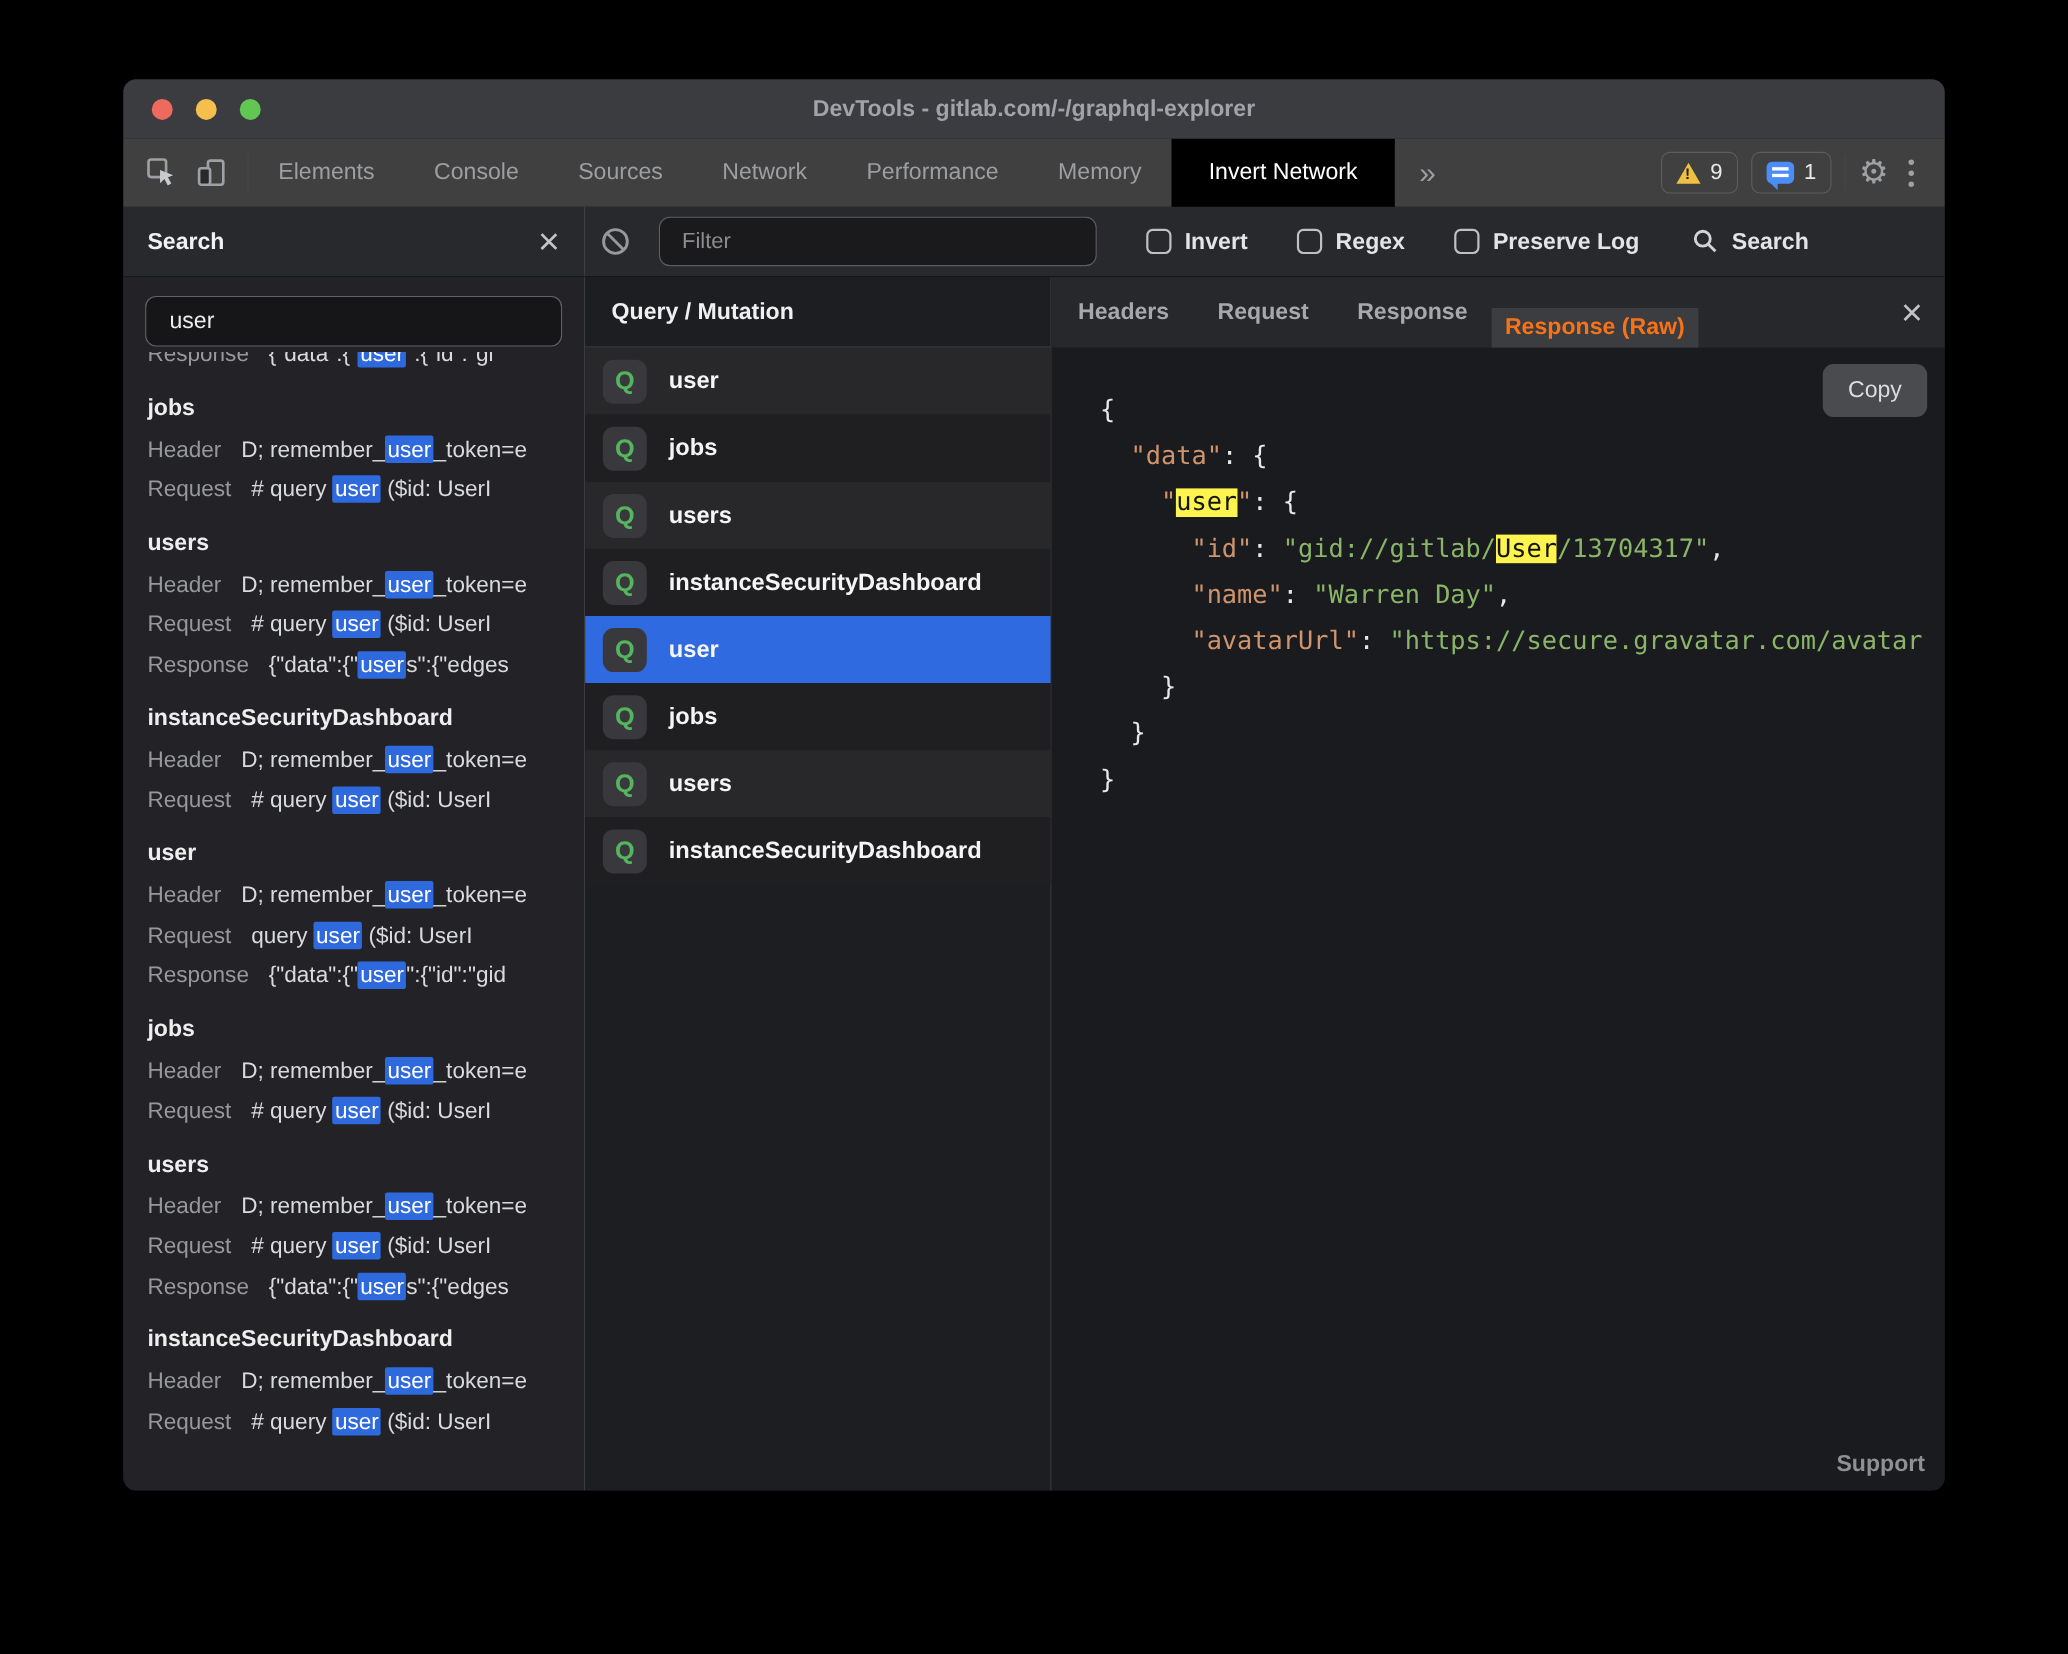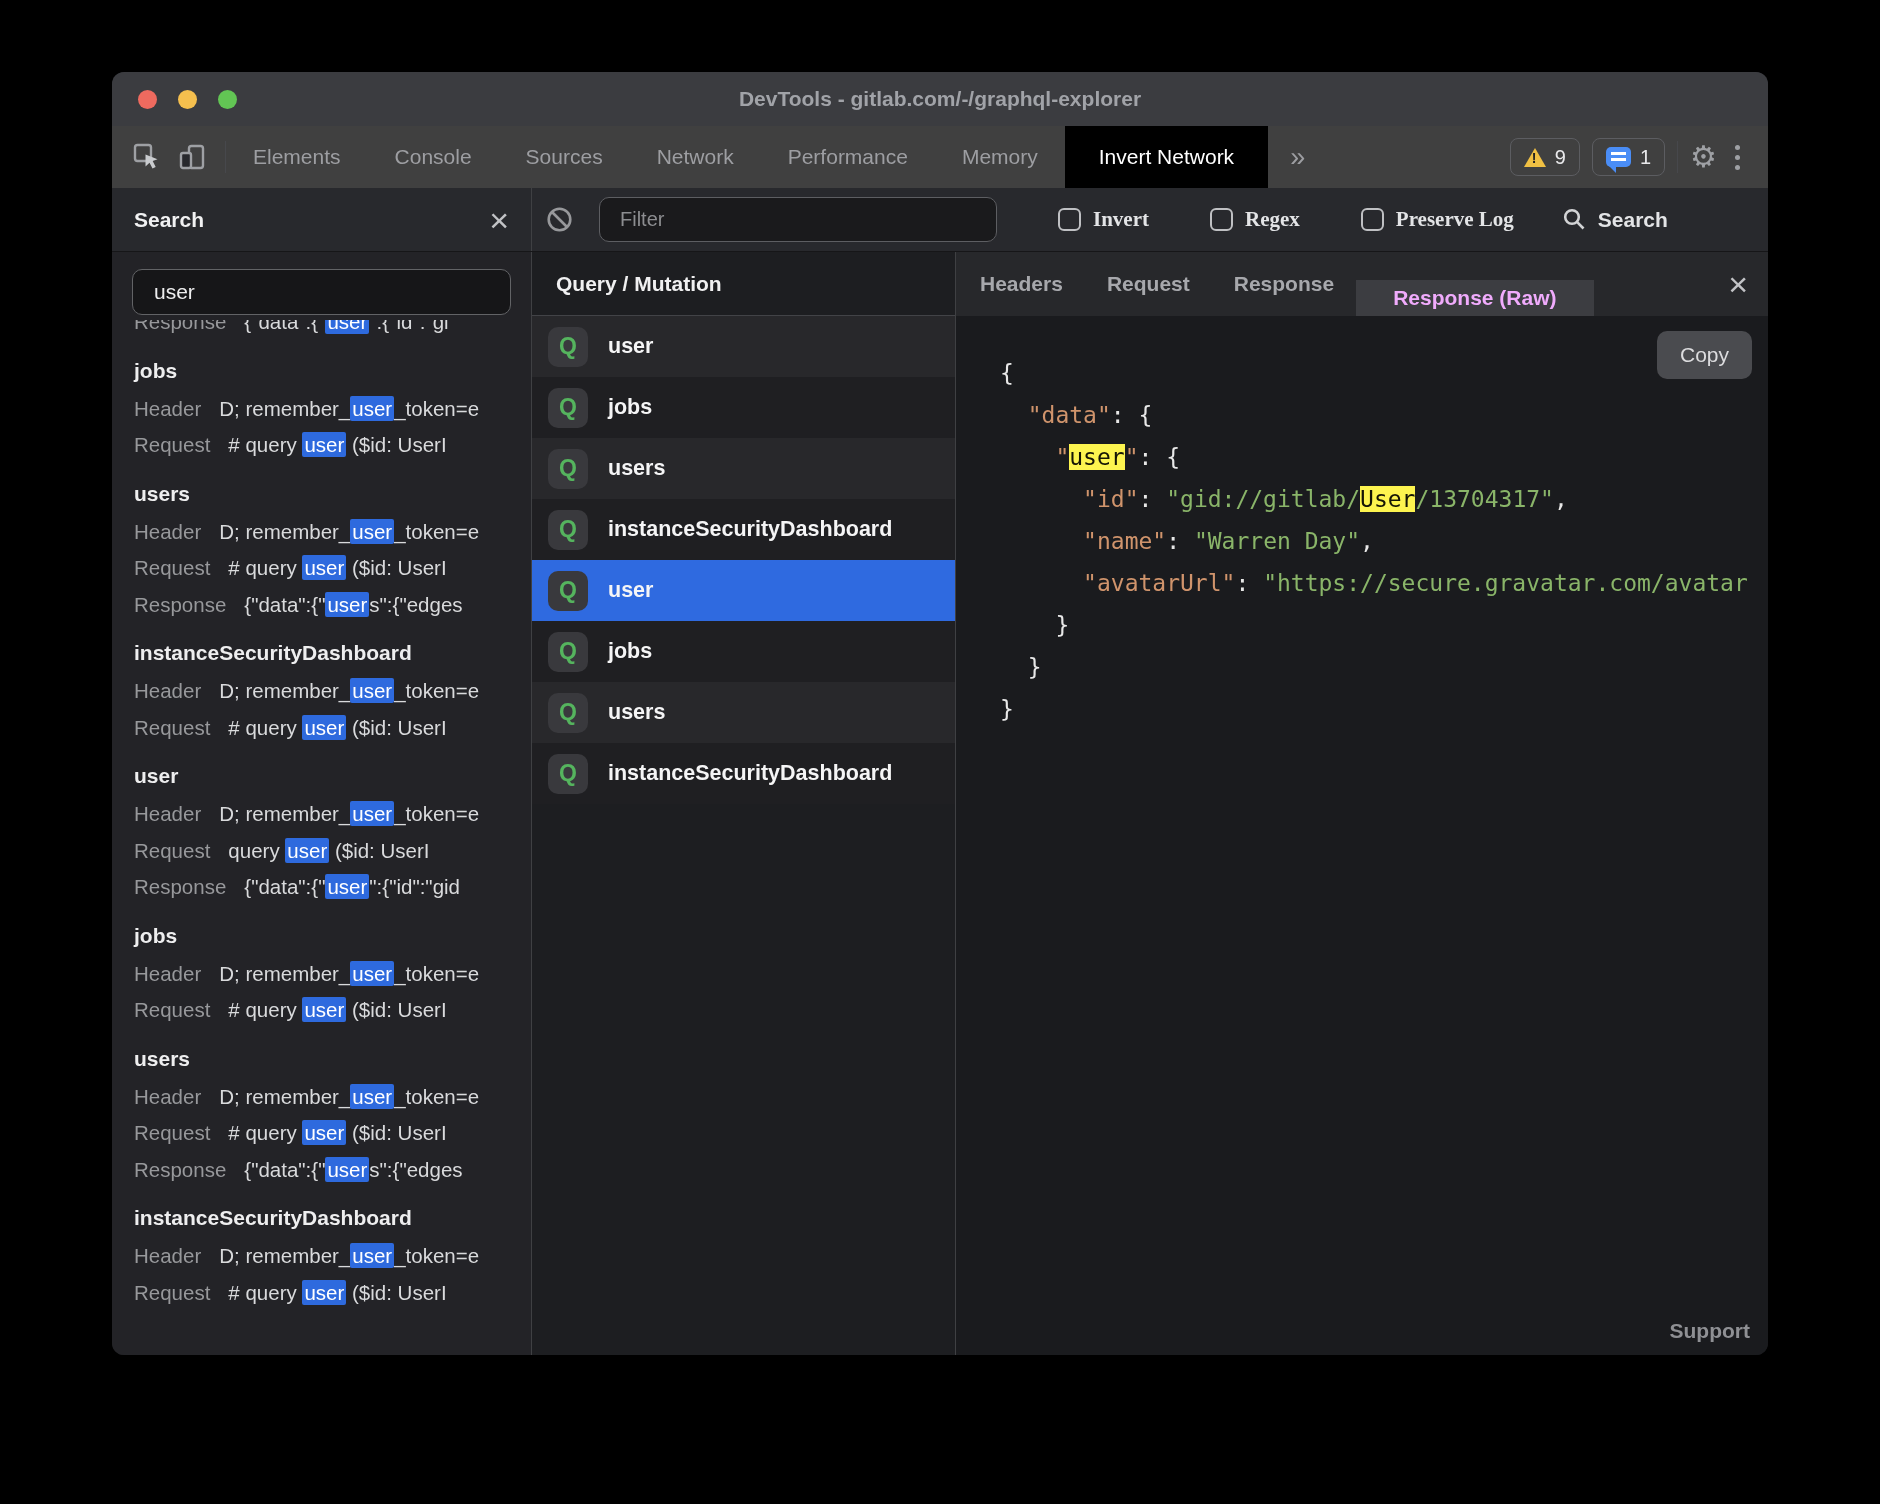--- a/index.html
+++ b/index.html
@@ -43,21 +43,21 @@
   .header-row { height:64px; background:#28292d; display:flex; border-bottom:1px solid #161618; }
   .hr-left { width:420px; flex:none; display:flex; align-items:center; padding:0 22px;
              border-right:1px solid #3f4043; }
   .hr-left .panel-title { font-weight:bold; font-size:21px; color:#f1f1f2; }
   .close-x { margin-left:auto; color:#c2c3c6; font-size:34px; line-height:1; cursor:default; }
   .hr-right { flex:1; display:flex; align-items:center; gap:12px; padding:0 18px 0 14px; }
   .filter-input { width:398px; height:45px; margin-left:14px; background:#1a1a1c;
                   border:1.5px solid #5d5e62; border-radius:10px; color:#e8e8e8;
                   font-size:20px; padding:0 20px; outline:none; font-family:"Liberation Sans",sans-serif; }
   .filter-input::placeholder { color:#8c8d90; }
-  .chk-group { display:flex; align-items:center; gap:12px; margin-left:49px;font-family:Liberation Serif, serif; }
+  .chk-group { display:flex; gap:12px; margin-left:33px; }
   .checkbox { width:23px; height:23px; border:2px solid #bfc0c3; border-radius:6px; background:transparent; }
   .chk-label { color:#e3e4e6; font-size:21px; font-weight:bold; }
   .searchctl { display:flex; align-items:center; gap:11px; margin-left:36px; }
 
   
   .main { display:flex; height:1103px; }
   .col-left { width:420px; flex:none; background:#232327; border-right:1px solid #3f4043;
               display:flex; flex-direction:column; overflow:hidden; }
   .col-mid { width:424px; flex:none; background:#1d1e21; display:flex; flex-direction:column;
              border-right:1px solid #3f4043; }
@@ -84,21 +84,21 @@
   .q-row.even { background:#1f1f22; }
   .q-row.selected { background:#2f6ae0; }
   .q-icon { width:40px; height:40px; border-radius:10px; background:#39393d; display:flex;
             align-items:center; justify-content:center; font-weight:bold; font-size:23px; color:#55b45e; flex:none; }
   .q-label { font-weight:bold; font-size:21.5px; color:#f5f5f6; white-space:nowrap; }
 
   
   .detail-tabs { height:64px; flex:none; background:#27282b; display:flex; align-items:stretch; }
   .d-tab { display:flex; align-items:center; padding:0 22px; color:#a7a8ac; font-size:21px; font-weight:bold; }
   .d-tab.first { padding-left:24px; }
-  .d-tab.active { background:#3c3d41; color:#f0abfc; padding:0 37px;margin-top:28px; }
+  .d-tab.active { background:#3c3d41; color:#f97316; padding:0 12px;margin-top:28px; }
   .detail-tabs .close-x { margin-left:auto; display:flex; align-items:center; padding-right:20px; }
   .detail-body { flex:1; position:relative; overflow:hidden; }
   .copy-btn { position:absolute; top:15px; right:16px; background:#4a4b4f; border:none;
               border-radius:10px; color:#dcdcde; font-size:21px; padding:12px 23px; cursor:default;
               font-family:"Liberation Sans",sans-serif; }
   .json-view { padding:36px 0 0 44px; font-family:"DejaVu Sans Mono", monospace; font-size:23px; }
   .json-line { height:42px; line-height:42px; white-space:pre; overflow:hidden; }
   .seg-key { color:#d0946c; }
   .seg-str { color:#8ab569; }
   .seg-pun { color:#e8e8e8; }

